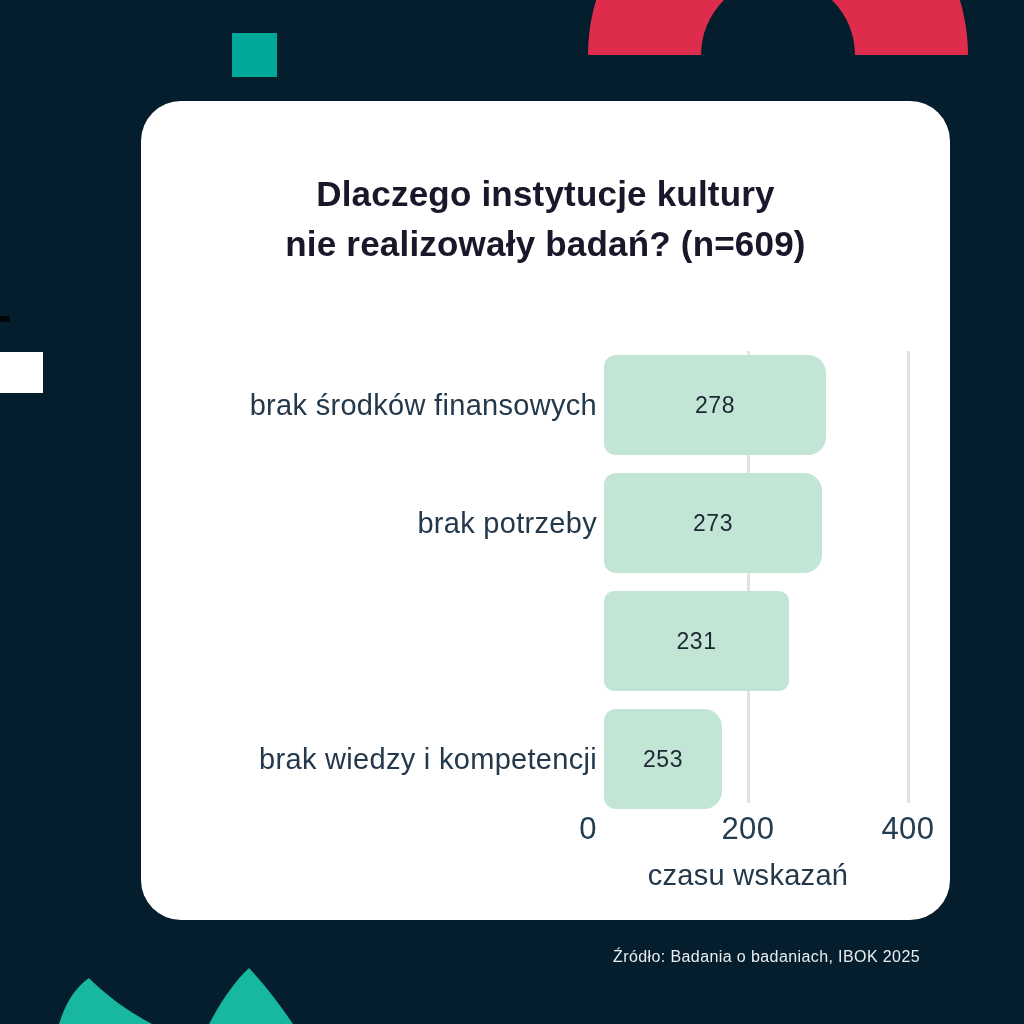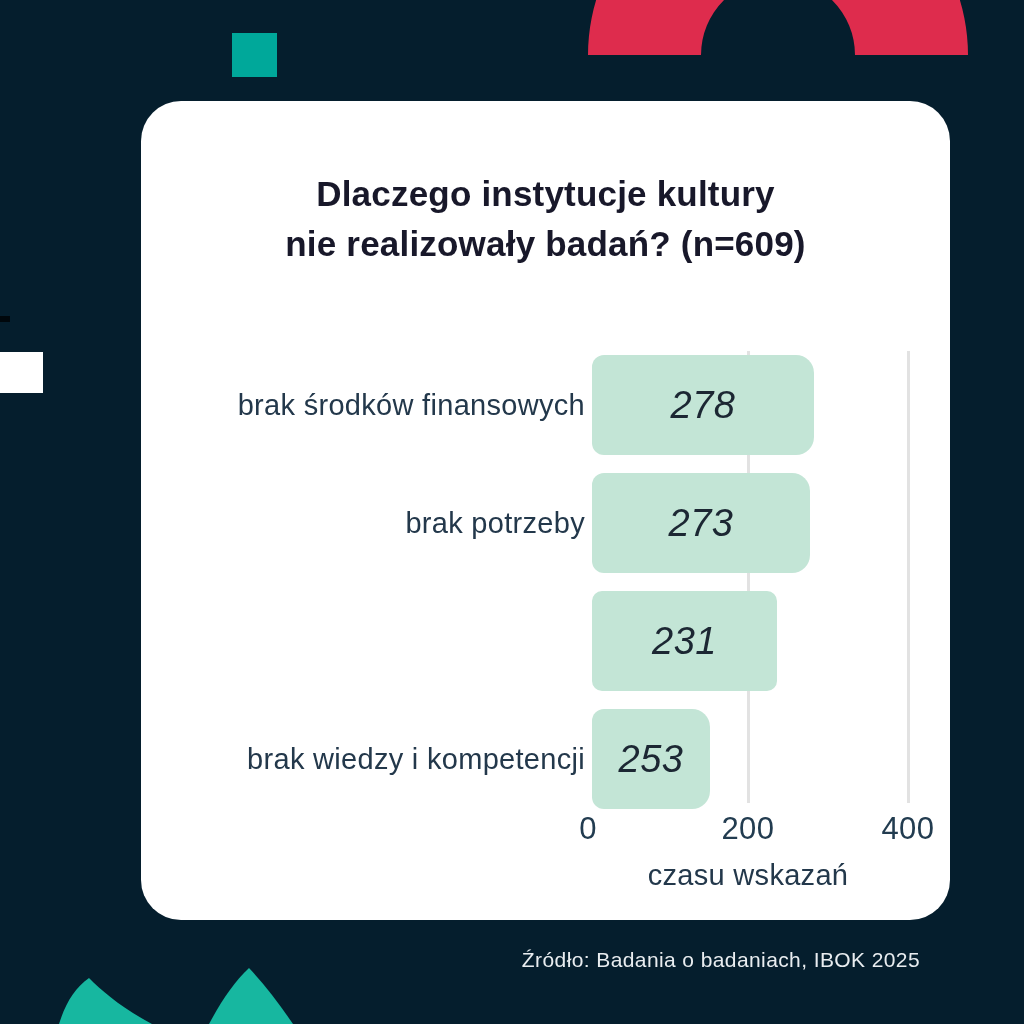--- a/index.html
+++ b/index.html
@@ -53,54 +53,53 @@
     font-size:35px;line-height:50px;font-weight:700;
     color:var(--title-text);
     letter-spacing:0.2px;
   }
   .chart-area{position:absolute;left:0;top:0;width:100%;height:100%;}
   .gridline{
     position:absolute;top:250px;height:452px;width:3px;
     background:var(--gridline);z-index:1;
   }
   .bar-row{
-    position:absolute;left:4px;height:100px;width:100%;z-index:2;
+    position:absolute;left:16px;height:100px;width:100%;z-index:2;
   }
   .row-label{
     position:absolute;left:10px;top:0;width:430px;height:100px;
     display:flex;align-items:center;justify-content:flex-end;
     font-size:29px;color:var(--label-text);font-weight:400;
     letter-spacing:0.3px;white-space:nowrap;
   }
   .bar{
     position:absolute;left:447px;top:0;height:100px;
     background:var(--bar);
     border-radius:12px 18px 18px 12px;
     display:flex;align-items:center;justify-content:center;
   }
   .bar-value{
-    font-size:38px;color:var(--value-text);font-weight:400;
+    font-size:23px;color:var(--value-text);font-weight:400;
     letter-spacing:0.5px;
-    font-style:italic;
   }
   .tick-label{
     position:absolute;top:710px;width:140px;
     text-align:center;
     font-size:31px;color:var(--tick-text);z-index:2;
     letter-spacing:0.5px;
   }
   .axis-label{
     position:absolute;top:758px;left:447px;width:320px;
     text-align:center;
     font-size:29px;color:var(--label-text);z-index:2;
     letter-spacing:0.3px;white-space:nowrap;
   }
   .source-caption{
     position:absolute;top:948px;right:104px;
-    font-size:21px;color:var(--source-text);
+    font-size:16px;color:var(--source-text);
     letter-spacing:0.4px;z-index:2;white-space:nowrap;
   }
 </style>
 </head>
 <body>
 
 <svg class="decor-svg" viewBox="0 0 1024 1024" aria-hidden="true">
   <path d="M588,55 A190,190 0 0 1 968,55 L855,55 A77,77 0 0 0 701,55 Z" fill="#de2c4d"></path>
 </svg>
 <div class="teal-square"></div>

